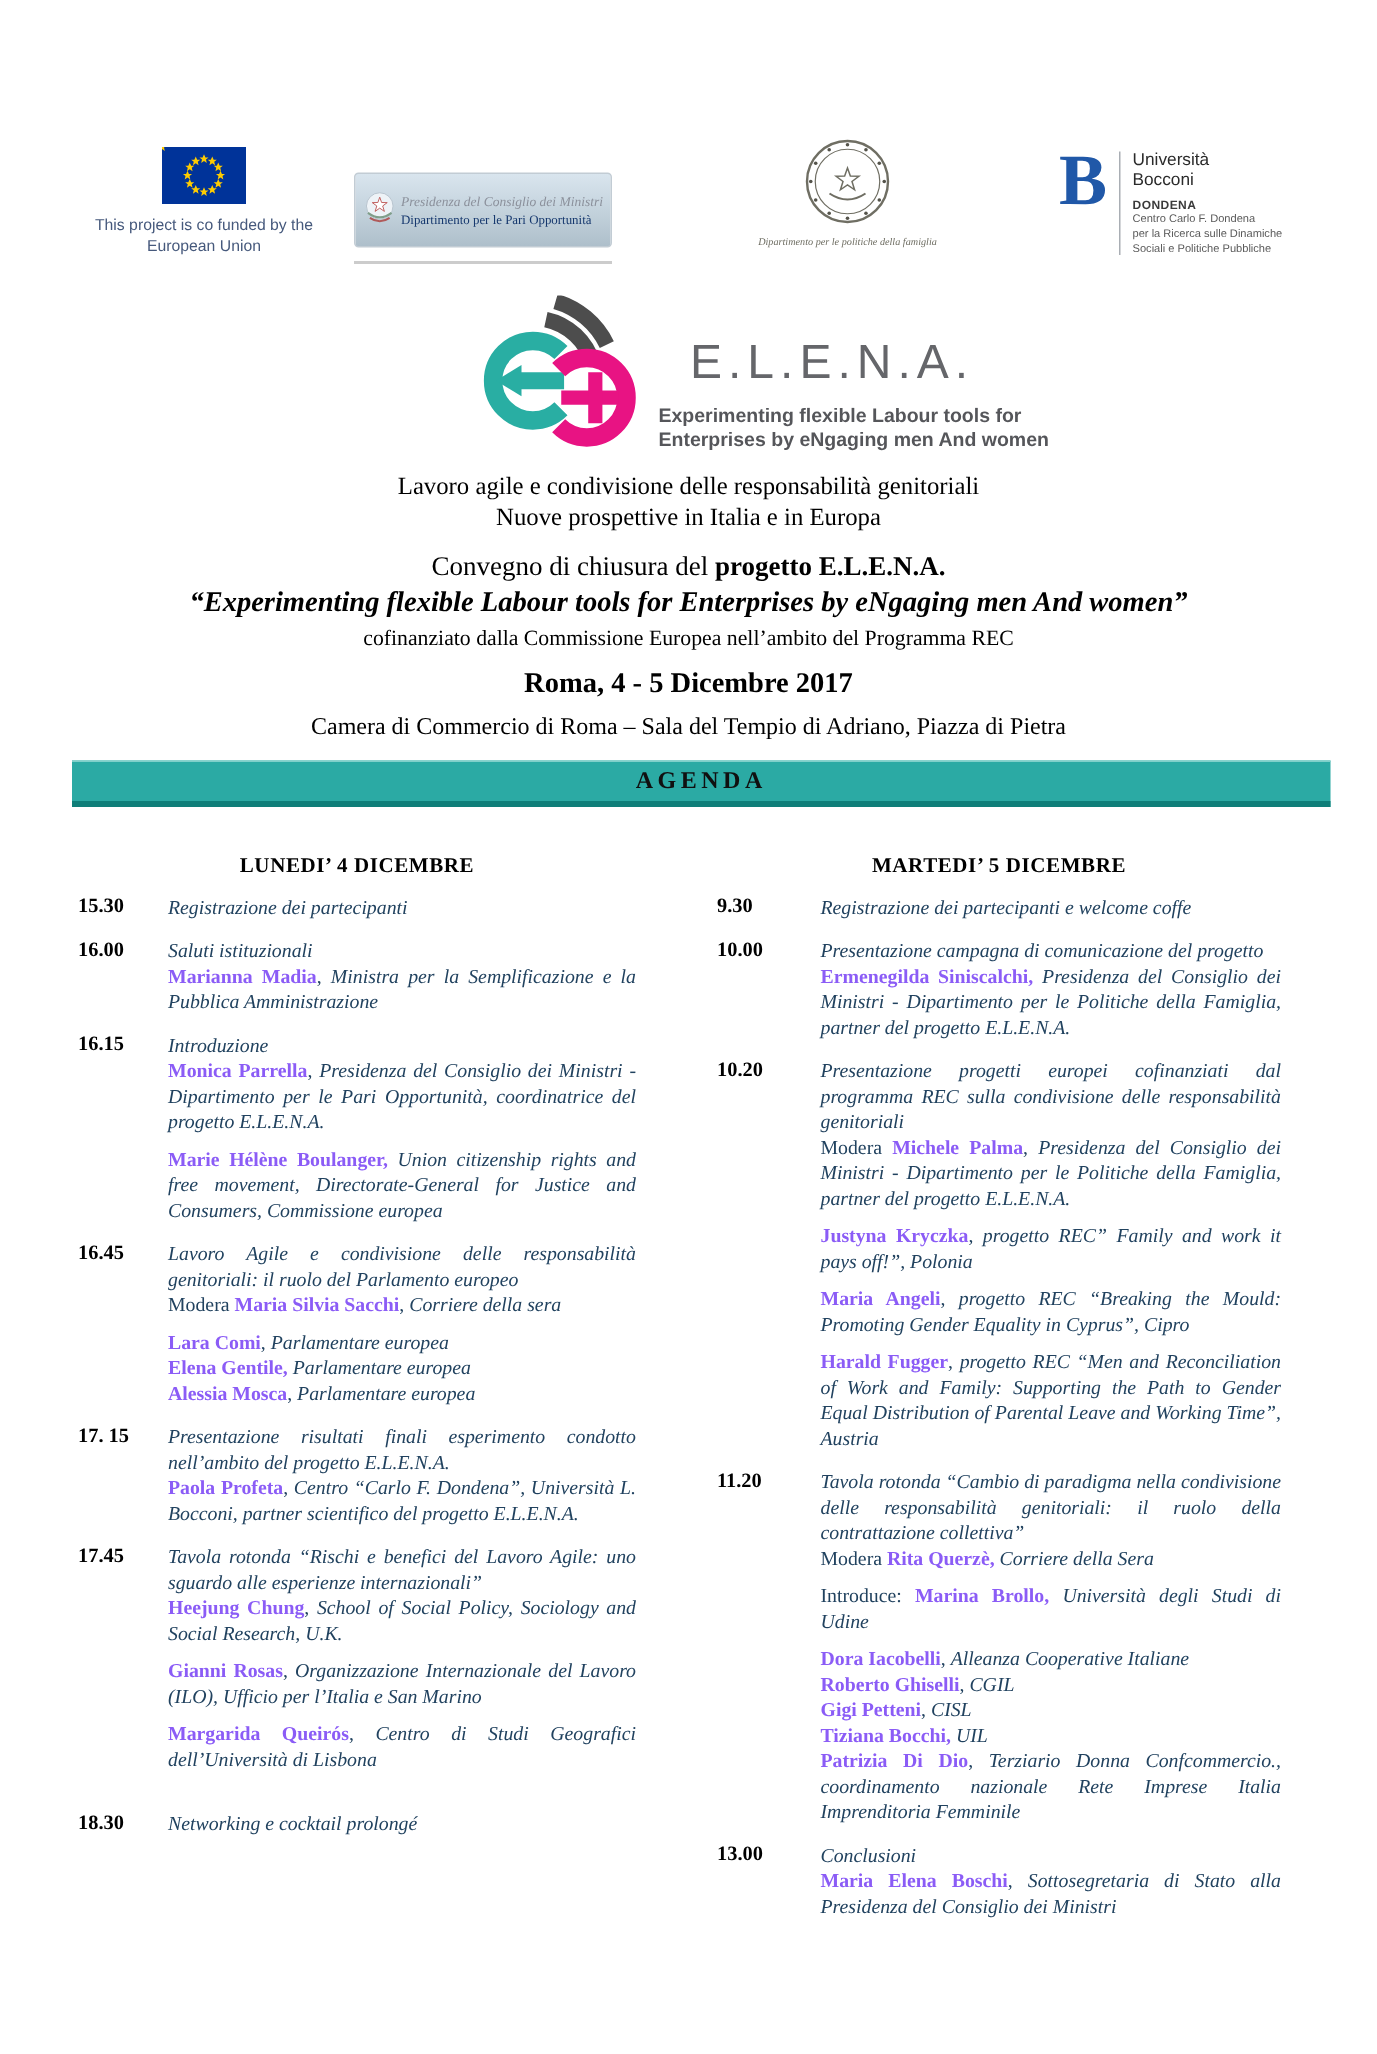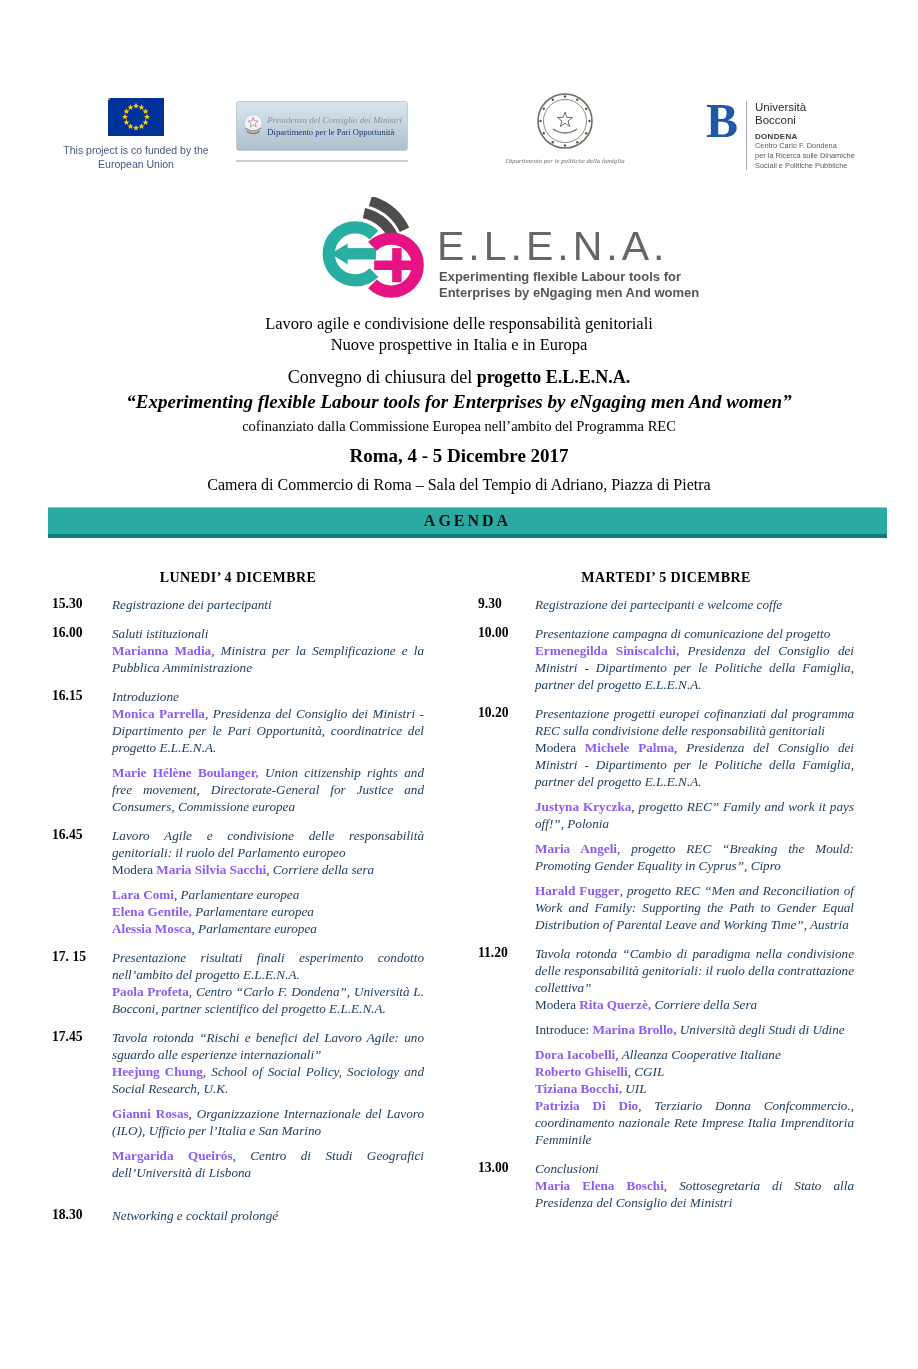--- a/index.html
+++ b/index.html
@@ -12,41 +12,41 @@
     font-family: "Liberation Serif", serif;
     color: #000;
     overflow: hidden;
   }
 
   
   .logo-eu { position:absolute; left:58px; top:98px; width:156px; text-align:center; }
   .logo-eu svg { display:block; margin:0 auto; }
   .eu-caption { margin-top:7px; font-family:"Liberation Sans",sans-serif; font-size:10.5px; line-height:1.35; color:#46597c; }
 
-  .logo-pcm { position:absolute; left:236px; top:101px; width:172px; }
+  .logo-pcm { position:absolute; left:236px; top:115px; width:172px; }
   .pcm-box { height:50px; background:linear-gradient(180deg,#d9e5ee 0%,#c2d1db 55%,#aebfcb 100%); border:1px solid #c2ccd4; border-radius:3px; display:flex; align-items:center; padding:2px 5px; }
   .pcm-text { margin-left:3px; }
   .pcm-script { font-style:italic; font-size:9px; color:#8b909b; white-space:nowrap; }
   .pcm-caps { margin-top:2px; font-size:8.6px; color:#16386e; white-space:nowrap; }
   .pcm-rule { margin-top:9px; height:2px; background:#cccccc; }
 
   .logo-seal { position:absolute; left:503px; top:92px; width:124px; text-align:center; }
   .seal-caption { margin-top:3px; font-style:italic; font-size:6.8px; color:#6f6e63; }
 
   .logo-bocconi { position:absolute; left:706px; top:99px; display:flex; align-items:stretch; }
   .bocconi-b { font-weight:700; color:#2058a8; font-size:48px; line-height:0.92; font-family:"Liberation Serif",serif; }
   .bocconi-div { width:1px; background:#a9aeb4; margin:2px 8px 0 8px; }
   .bocconi-text { font-family:"Liberation Sans",sans-serif; padding-top:2px; }
   .b-uni { font-size:11.5px; color:#2b2b2b; line-height:1.15; }
   .b-dondena { margin-top:5px; font-size:8px; font-weight:700; color:#3a3a3a; letter-spacing:0.3px; }
   .b-small { font-size:7.4px; color:#5a5a5a; line-height:1.3; }
 
   
   .elena-mark { position:absolute; left:321px; top:197px; }
-  .elena-wordmark { position:absolute; left:437px; top:223px; font-family:"Liberation Sans",sans-serif; font-size:41px; letter-spacing:4px; color:#65666a;text-align:center; }
+  .elena-wordmark { position:absolute; left:460px; top:223px; font-family:"Liberation Sans",sans-serif; font-size:32px; letter-spacing:4px; color:#65666a;text-align:center; }
   .elena-tagline { position:absolute; left:439px; top:269px; font-family:"Liberation Sans",sans-serif; font-size:13px; font-weight:700; color:#55565a; line-height:1.25; }
 
   
   .hline { position:absolute; left:0; width:100%; text-align:center; }
   .t-title { font-size:16.5px; font-weight:400; }
   .h-title1 { top:314px; }
   .h-title2 { top:335px; }
   .h-convegno { top:367px; font-size:18px; }
   .h-convegno .bold { font-weight:700; }
   .h-quote { top:391px; font-size:19px; font-weight:700; font-style:italic; }
@@ -64,21 +64,21 @@
     font-size:16px; font-weight:700; letter-spacing:3px; color:#101010;
   }
 
   
   .col { position:absolute; top:570px; }
   .col-left { left:52px; width:372px; }
   .col-right { left:478px; width:376px; }
   .col-header { text-align:center; font-size:14px; font-weight:700; letter-spacing:0.4px; color:#000; margin-bottom:10px; }
   .agenda-item { display:grid; margin-bottom:12px; }
   .col-left .agenda-item { grid-template-columns:60px 1fr; }
-  .col-right .agenda-item { grid-template-columns:57px 1fr; }
+  .col-right .agenda-item { grid-template-columns:57px 1fr;gap:12px; }
   .agenda-item.extra-gap { margin-top:26px; }
   .time { font-size:13.6px; font-weight:700; color:#000; }
   .content { font-size:13.2px; line-height:17px; }
   .para { text-align:justify; }
   .para.gap { margin-top:8px; }
   .s-n { color:#21425f; }
   .s-i { font-style:italic; color:#21425f; }
   .s-b { font-weight:700; color:#8b5cf6; }
 </style>
 </head>
@@ -274,20 +274,21 @@
           </div>
         </div>
         <div class="agenda-item">
           <div class="time">11.20</div>
           <div class="content">
             <p class="para"><span class="s-i">Tavola rotonda “Cambio di paradigma nella condivisione delle responsabilità genitoriali: il ruolo della contrattazione collettiva”</span></p>
             <p class="para"><span class="s-n">Modera </span><span class="s-b">Rita Querzè,</span><span class="s-n"> </span><span class="s-i">Corriere della Sera</span></p>
             <p class="para gap"><span class="s-n">Introduce: </span><span class="s-b">Marina Brollo,</span><span class="s-n"> </span><span class="s-i">Università degli Studi di Udine</span></p>
             <p class="para gap"><span class="s-b">Dora Iacobelli</span><span class="s-n">, </span><span class="s-i">Alleanza Cooperative Italiane</span></p>
             <p class="para"><span class="s-b">Roberto Ghiselli</span><span class="s-n">, </span><span class="s-i">CGIL</span></p>
+            <p class="para"><span class="s-b">Gigi Petteni</span><span class="s-n">, </span><span class="s-i">CISL</span></p>
             <p class="para"><span class="s-b">Tiziana Bocchi,</span><span class="s-n"> </span><span class="s-i">UIL</span></p>
             <p class="para"><span class="s-b">Patrizia Di Dio</span><span class="s-n">, </span><span class="s-i">Terziario Donna Confcommercio., coordinamento nazionale Rete Imprese Italia Imprenditoria Femminile</span></p>
           </div>
         </div>
         <div class="agenda-item">
           <div class="time">13.00</div>
           <div class="content">
             <p class="para"><span class="s-i">Conclusioni</span></p>
             <p class="para"><span class="s-b">Maria Elena Boschi</span><span class="s-n">, </span><span class="s-i">Sottosegretaria di Stato alla Presidenza del Consiglio dei Ministri</span></p>
           </div>

